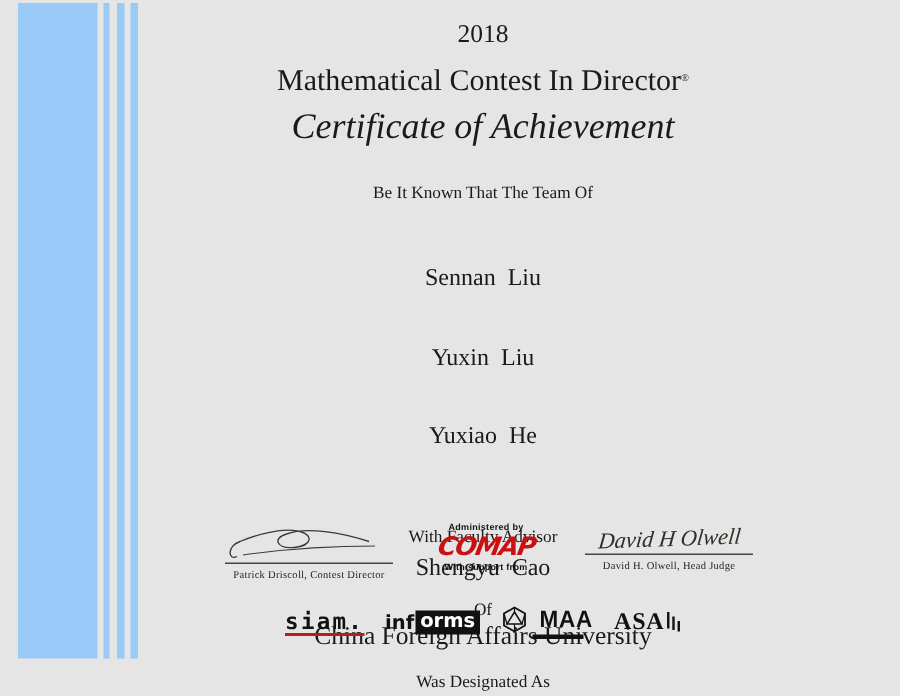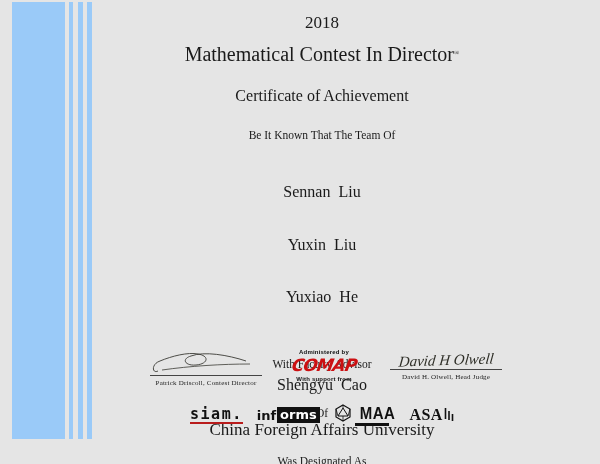--- a/index.html
+++ b/index.html
@@ -13,21 +13,21 @@
   .stripe-wide { left:12px; width:53px; }
   .stripe-1 { left:69px; width:4px; }
   .stripe-2 { left:78px; width:4.5px; }
   .stripe-3 { left:87px; width:5px; }
 
   
   .content { position:absolute; left:44px; right:0; top:0; text-align:center; }
   .year     { margin-top:13px; font-size:17px; }
   .title    { margin-top:10px; font-size:20px; }
   .title sup{ font-size:7px; vertical-align:6px; }
-  .subtitle { margin-top:21px; font-size:16px; }
+  .subtitle { margin-top:6px; font-size:24px;font-style:italic; }
   .small-label { font-size:11.5px; }
   .lbl-team { margin-top:24px; }
   .names { margin-top:7px; font-size:16px; line-height:17.5px; white-space:pre; }
   .lbl-advisor { margin-top:17px; }
   .advisor  { margin-top:6px; font-size:16px; white-space:pre; }
   .lbl-of   { margin-top:13px; }
   .institution { margin-top:1px; font-size:17px; }
   .lbl-designated { margin-top:15px; }
   .designation { margin-top:4px; font-size:17.5px; }
 

